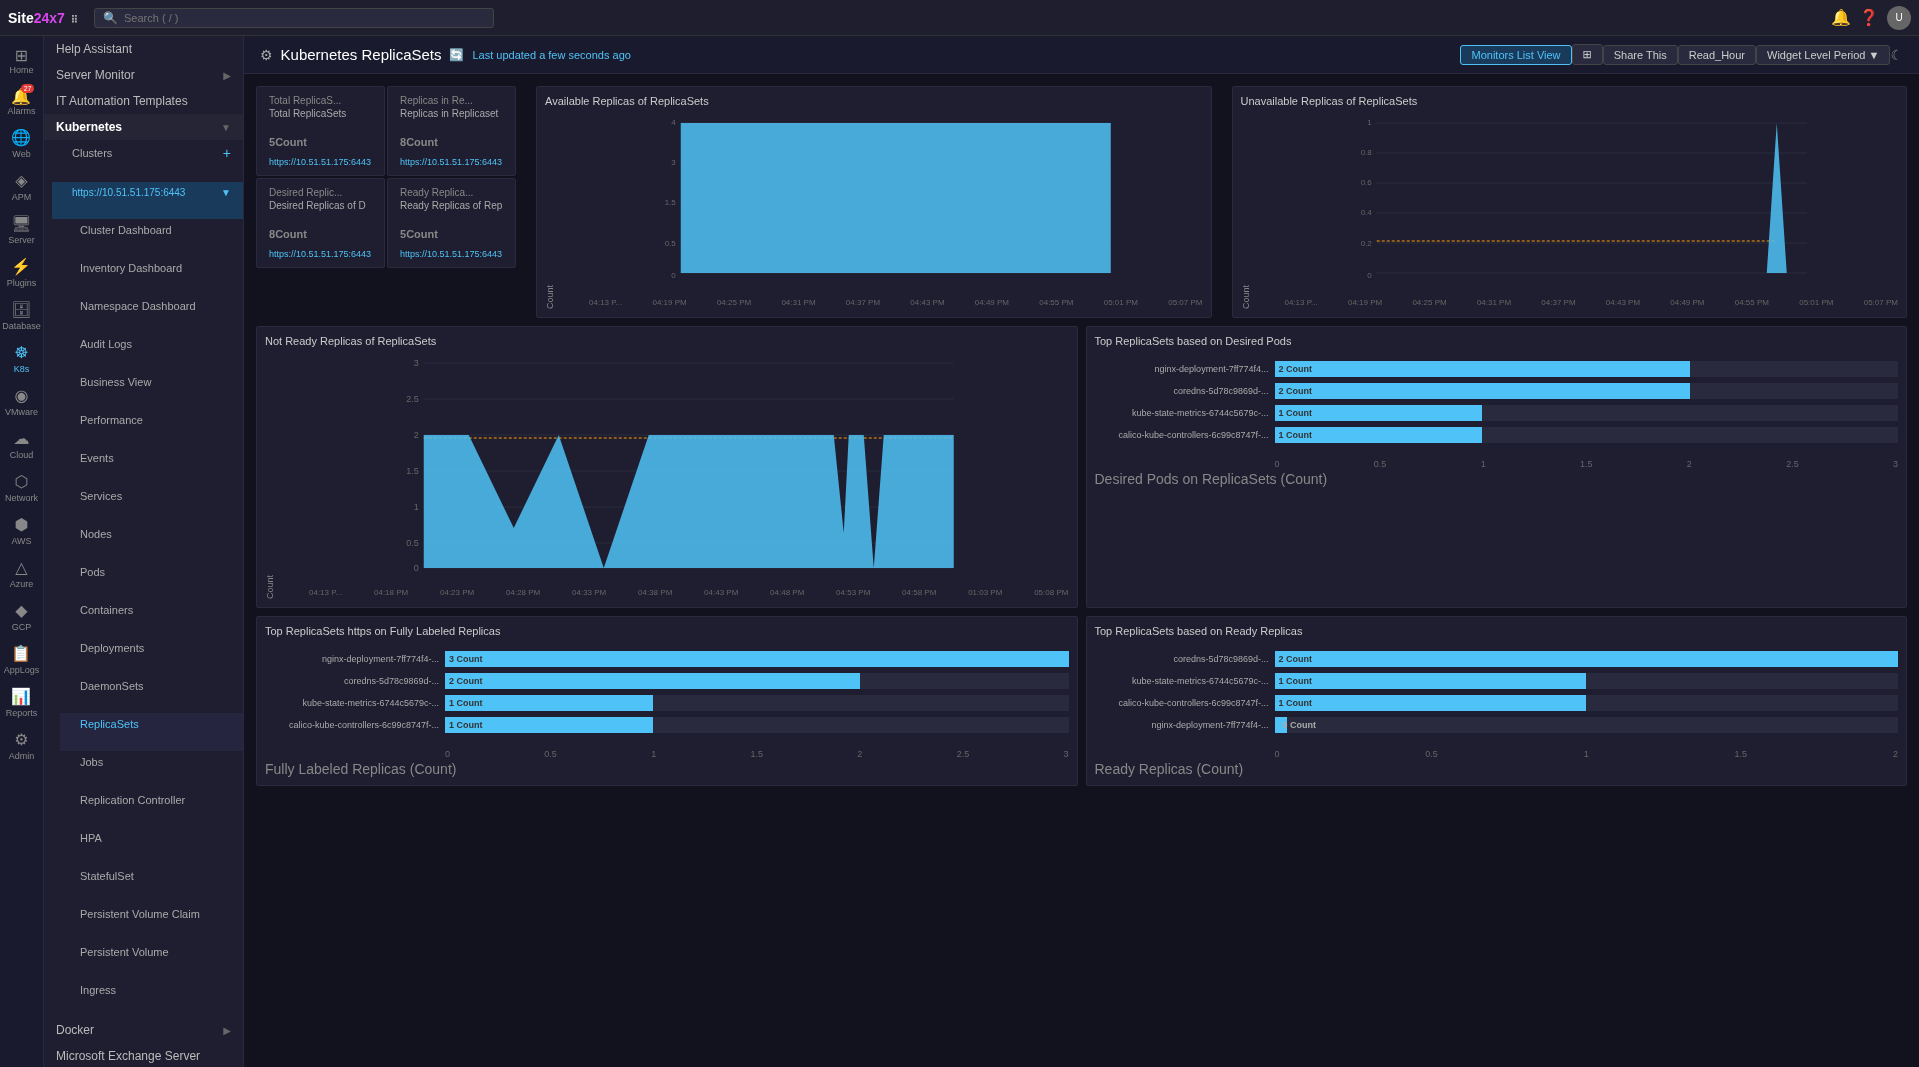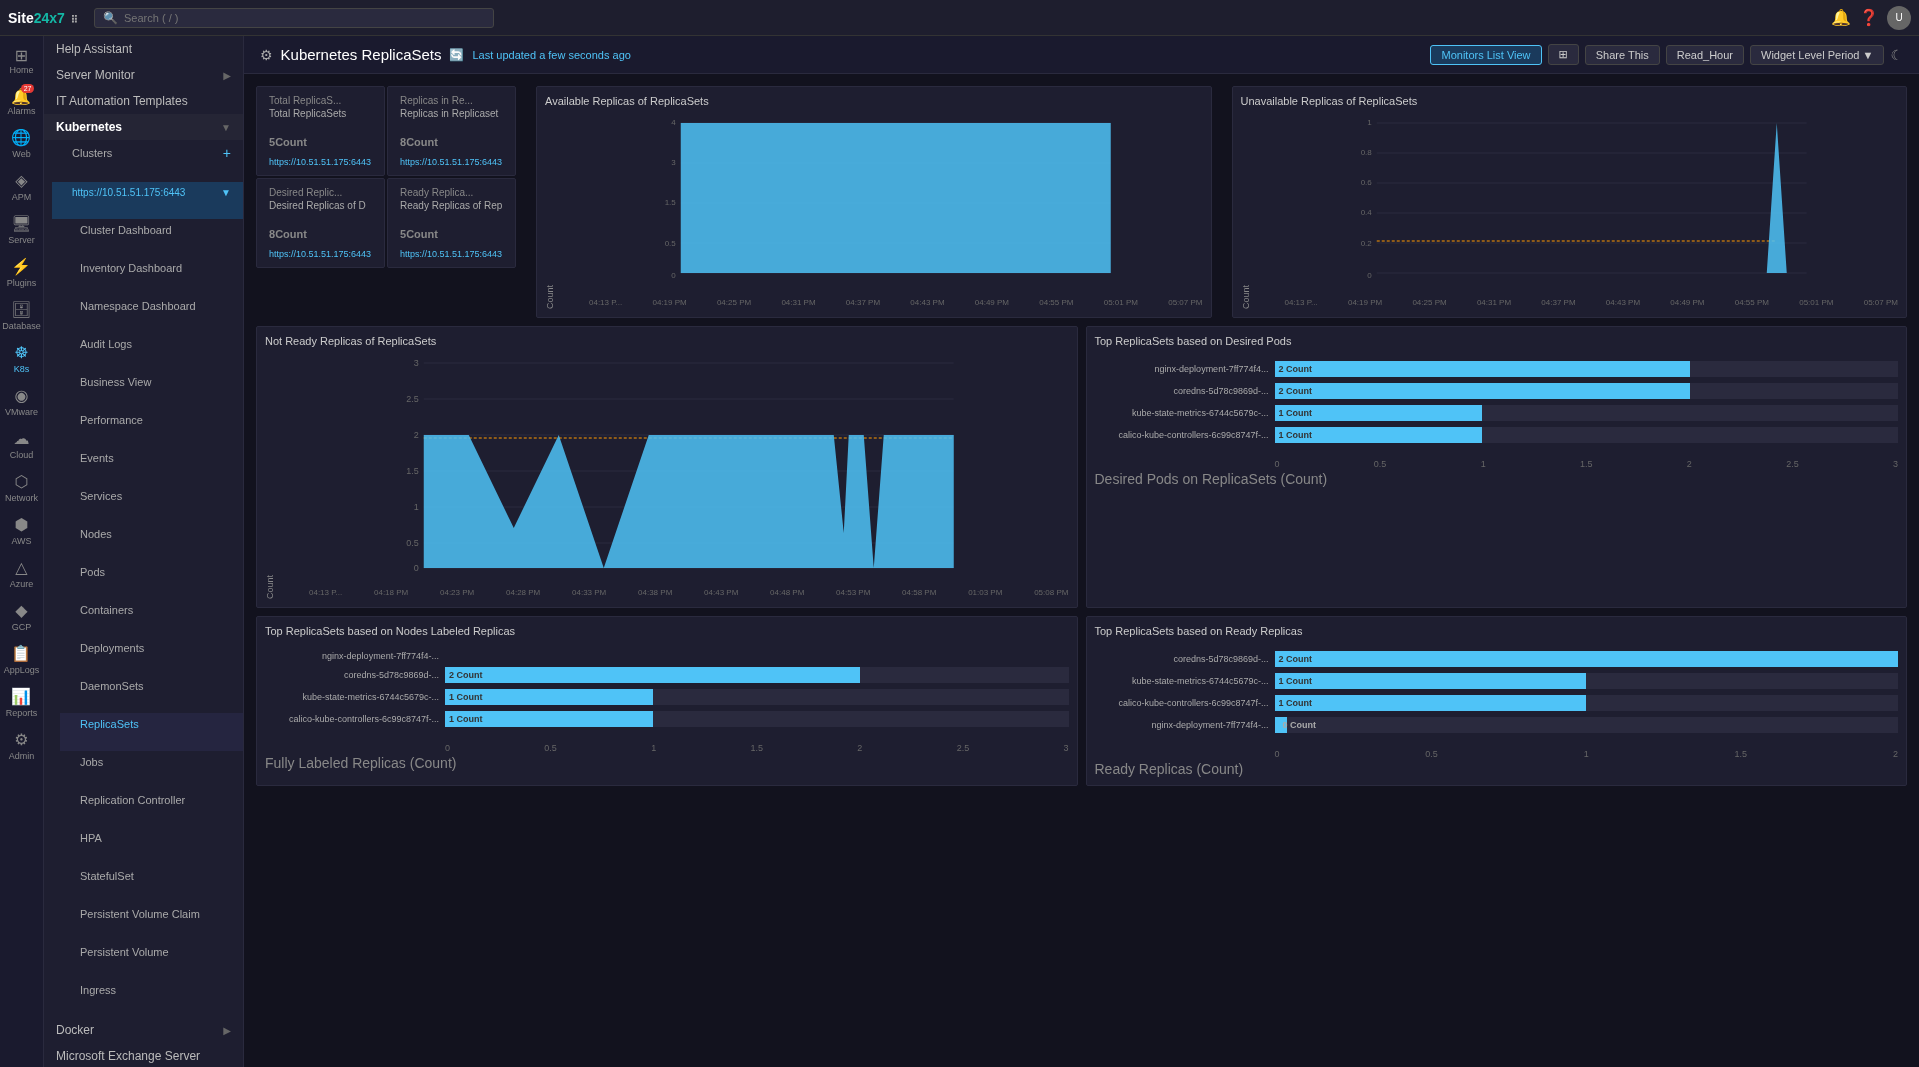--- a/index.html
+++ b/index.html
@@ -61,21 +61,21 @@
     .main { flex: 1; overflow-y: auto; background: #12121e; }
 
     
     .dash-header {
       display: flex; align-items: center; background: #1a1a2e; padding: 8px 16px;
       border-bottom: 1px solid #2a2a3e; gap: 8px;
     }
     .dash-header h1 { font-size: 15px; color: #fff; font-weight: normal; }
     .dash-header .updated { font-size: 11px; color: #888; }
     .dash-header .updated span { color: #4fc3f7; }
-    .dash-header-right { margin-left: auto; display: flex; align-items: center; gap: 6px; }
+    .dash-header-right { margin-left: auto; display: flex; align-items: center; gap: 0; }
     .dash-btn {
       background: #2a2a3e; border: 1px solid #444; color: #ccc; padding: 3px 10px;
       border-radius: 3px; cursor: pointer; font-size: 11px;
     }
     .dash-btn.active { background: #1a3a5c; color: #4fc3f7; border-color: #4fc3f7; }
 
     
     .dash-content { padding: 12px; }
     .card {
       background: #1e1e30; border: 1px solid #2a2a3e; border-radius: 2px;
@@ -107,21 +107,21 @@
     }
 
     
     .dark-toggle { color: #888; cursor: pointer; font-size: 14px; }
   </style>
 </head>
 <body>
 
 <div class="topbar">
   <div class="logo">
-    <span>Site</span><span style="color:#14b8a6">24x7</span>
+    <span>Site</span><span style="color:#d946ef">24x7</span>
     <span style="color:#aaa;font-size:10px;margin-left:2px">⠿</span>
   </div>
   <div class="search-bar">
     <span style="color:#888;margin-right:6px">🔍</span>
     <input type="text" placeholder="Search ( / )" style="">
   </div>
   <div class="topbar-right">
     <span class="icon-btn">🔔</span>
     <span class="icon-btn">❓</span>
     <div class="avatar">U</div>
@@ -551,24 +551,29 @@
               <span>2.5</span>
               <span>3</span>
           </div>
           <div class="axis-title">Desired Pods on ReplicaSets (Count)</div>
         </div>
       </div>
 
       <div style="display:grid;grid-template-columns:1fr 1fr;gap:8px">
 
         <div class="chart-panel">
-          <div class="chart-title">Top ReplicaSets based on Nodes Labeled Replicas</div>
+          <div class="chart-title">Top ReplicaSets https on Fully Labeled Replicas</div>
           <div style="padding:8px 0">
             <div class="bar-item">
               <div class="bar-label">nginx-deployment-7ff774f4-...</div>
+              <div class="bar-track">
+                <div class="bar-fill" style="width:100%">
+                  <span class="bar-fill-label">3 Count</span>
+                </div>
+              </div>
             </div>
             <div class="bar-item">
               <div class="bar-label">coredns-5d78c9869d-...</div>
               <div class="bar-track">
                 <div class="bar-fill" style="width:66.6%">
                   <span class="bar-fill-label">2 Count</span>
                 </div>
               </div>
             </div>
             <div class="bar-item">

